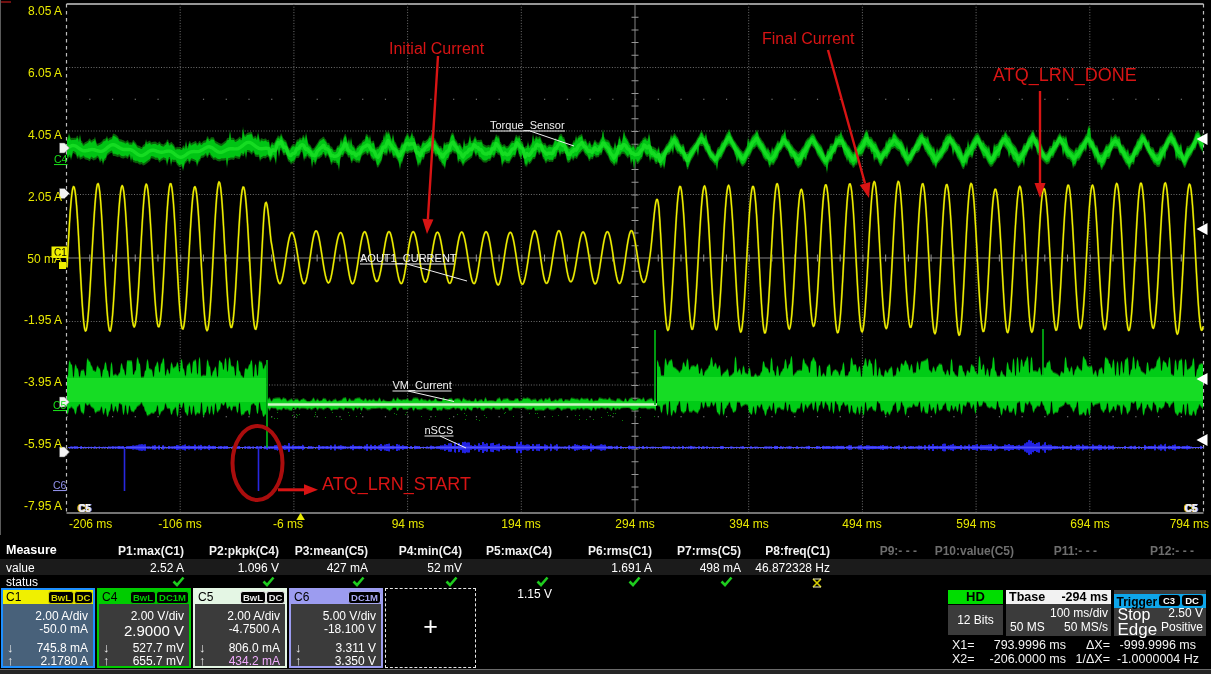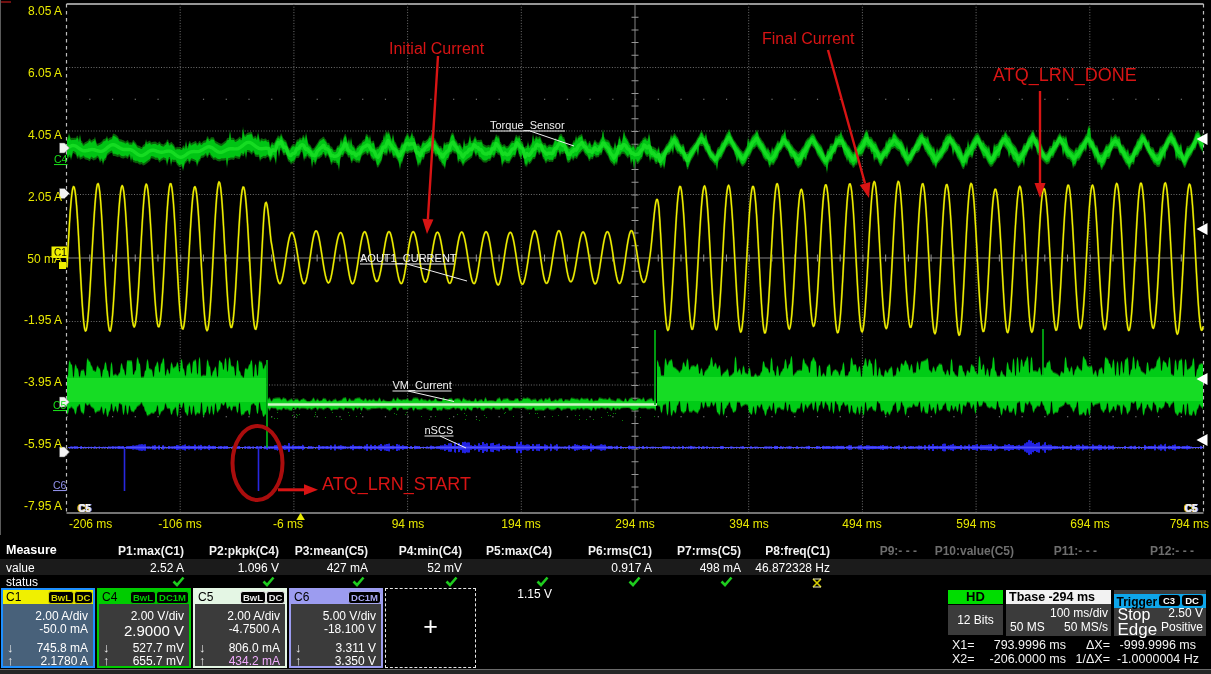--- a/index.html
+++ b/index.html
@@ -207,21 +207,21 @@
 <div class="abs hdg" style="right:197px;top:544px">P10:value(C5)</div>
 <div class="abs hdg" style="right:114px;top:544px">P11:- - -</div>
 <div class="abs hdg" style="right:17px;top:544px">P12:- - -</div>
 <div class="abs" style="left:0;top:559px;width:1211px;height:16px;background:#1b1b1b"></div>
 <div class="abs" style="left:6px;top:561px;color:#fff;font-size:12px">value</div>
 <div class="abs vl" style="right:1027px;top:561px">2.52 A</div>
 <div class="abs vl" style="right:932px;top:561px">1.096 V</div>
 <div class="abs vl" style="right:843px;top:561px">427 mA</div>
 <div class="abs vl" style="right:749px;top:561px">52 mV</div>
 <div class="abs vl" style="right:659px;top:587px">1.15 V</div>
-<div class="abs vl" style="right:559px;top:561px">0.917 A</div>
+<div class="abs vl" style="right:559px;top:561px">1.691 A</div>
 <div class="abs vl" style="right:470px;top:561px">498 mA</div>
 <div class="abs vl" style="right:381px;top:561px">46.872328 Hz</div>
 <div class="abs" style="left:6px;top:575px;color:#fff;font-size:12px">status</div>
 <svg width="13" height="11" style="position:absolute;left:172px;top:576px">
     <path d="M1.5 5.5 L5 9 L11.5 1.5" stroke="#1ecc1e" stroke-width="2.6" fill="none"></path>
   </svg>
 <svg width="13" height="11" style="position:absolute;left:262px;top:576px">
     <path d="M1.5 5.5 L5 9 L11.5 1.5" stroke="#1ecc1e" stroke-width="2.6" fill="none"></path>
   </svg>
 <svg width="13" height="11" style="position:absolute;left:352px;top:576px">
@@ -295,21 +295,21 @@
     <div style="position:absolute;left:4px;top:62.5px;color:#eee;font-size:13px">↑</div>
   </div>
 <div class="abs" style="left:385px;top:588px;width:89px;height:78px;background:#000;border:1.5px dashed #e8e8e8">
     <div style="position:absolute;left:50%;top:50%;transform:translate(-50%,-54%);color:#fff;font-size:25px;font-weight:100">+</div>
   </div>
 <div class="abs" style="left:948px;top:590px;width:55px;height:14px;background:#00dd00;color:#000;font-size:13px;font-weight:bold;text-align:center;line-height:14px">HD</div>
 <div class="abs" style="left:948px;top:605px;width:55px;height:30px;background:#3b3b3b;color:#fff;font-size:12px;text-align:center;line-height:30px">12 Bits</div>
 <div class="abs" style="left:1006px;top:590px;width:105px;height:45.5px;background:#3b3b3b">
     <div style="position:absolute;left:0;top:0;width:100%;height:14px;background:#f2f2f2">
       <span style="position:absolute;left:3px;top:0px;color:#000;font-size:12.5px;font-weight:bold">Tbase</span>
-      <span style="position:absolute;right:16px;top:0px;color:#000;font-size:12.5px;font-weight:bold">-294&nbsp;ms</span>
+      <span style="position:absolute;right:3px;top:0px;color:#000;font-size:12.5px;font-weight:bold">-294&nbsp;ms</span>
     </div>
     <div style="position:absolute;right:3px;top:15.5px;color:#fff;font-size:12px">100 ms/div</div>
     <div style="position:absolute;left:4px;top:29.5px;color:#fff;font-size:12px">50 MS</div>
     <div style="position:absolute;right:3px;top:29.5px;color:#fff;font-size:12px">50 MS/s</div>
   </div>
 <div class="abs" style="left:1113.5px;top:590px;width:92.5px;height:45.5px;background:#3b3b3b">
     <div style="position:absolute;left:0;top:4px;width:100%;height:14px;background:#0ea5e9">
       <span style="position:absolute;left:3px;top:0.5px;color:#000;font-size:12px;font-weight:bold">Trigger</span>
       <span style="position:absolute;left:45px;top:0.5px;width:21px;height:11.5px;background:#000;border-radius:3px;color:#fff;font-size:9.5px;font-weight:bold;text-align:center;line-height:11.5px">C3</span>
       <span style="position:absolute;left:68px;top:0.5px;width:21px;height:11.5px;background:#000;border-radius:3px;color:#fff;font-size:9.5px;font-weight:bold;text-align:center;line-height:11.5px">DC</span>

